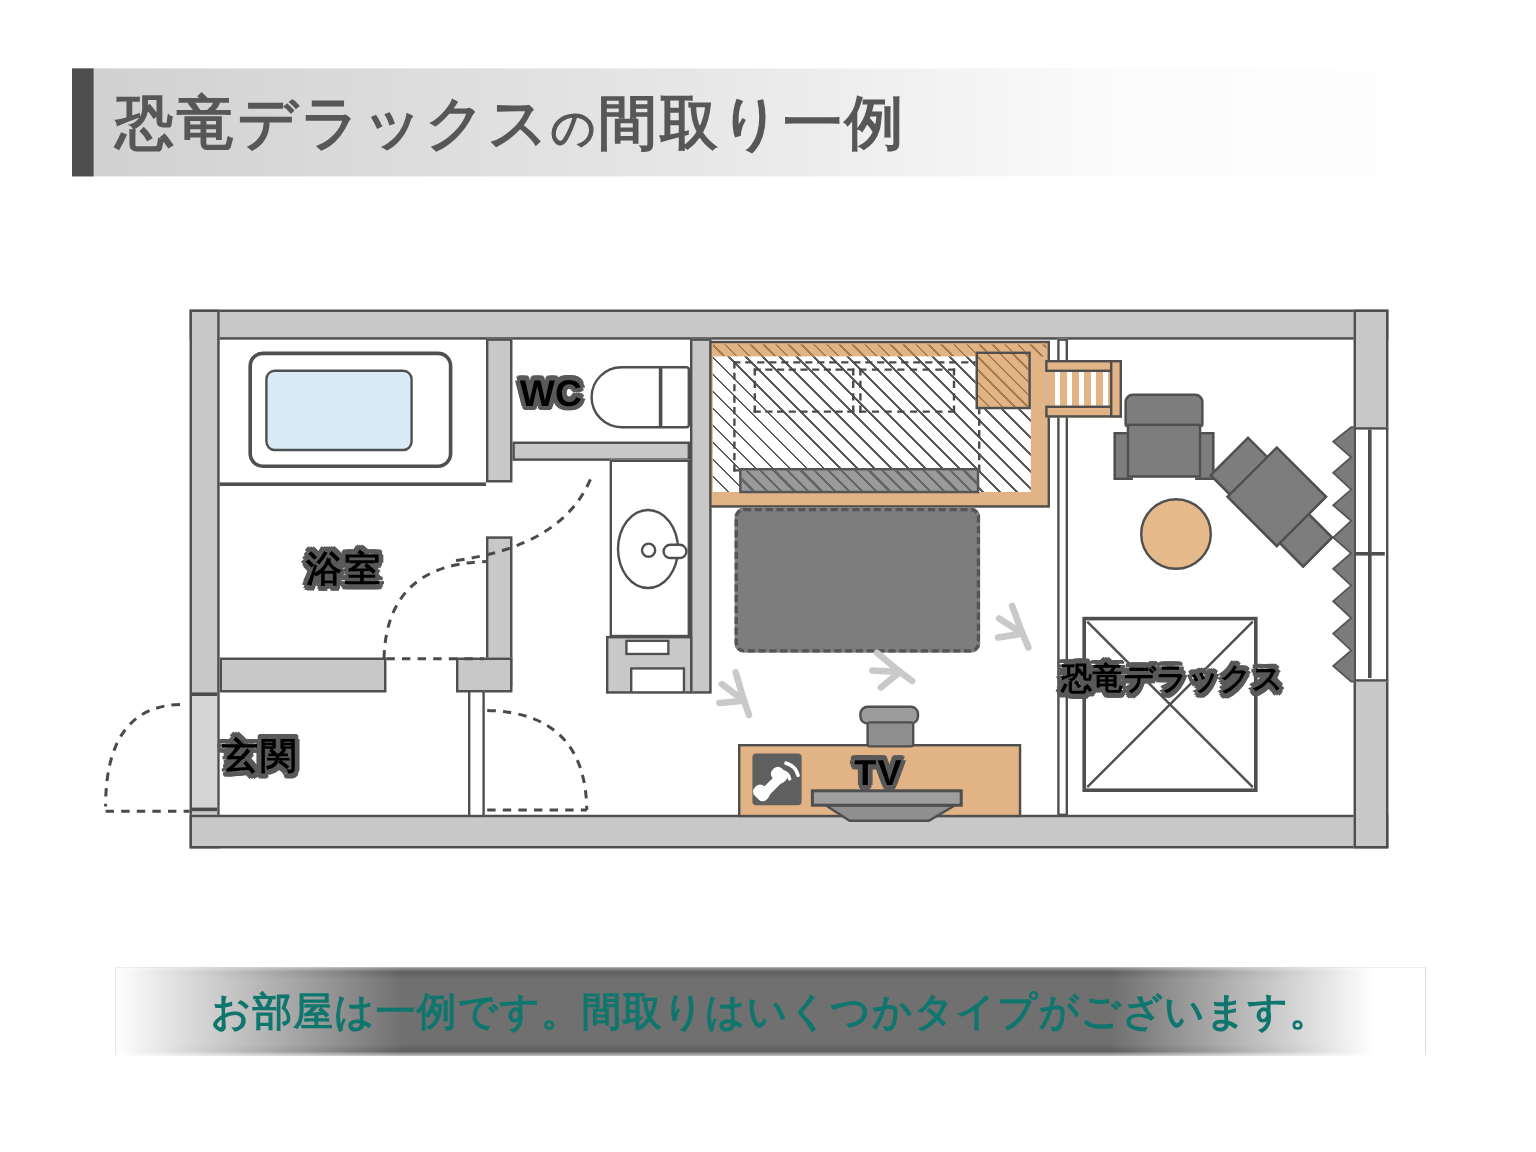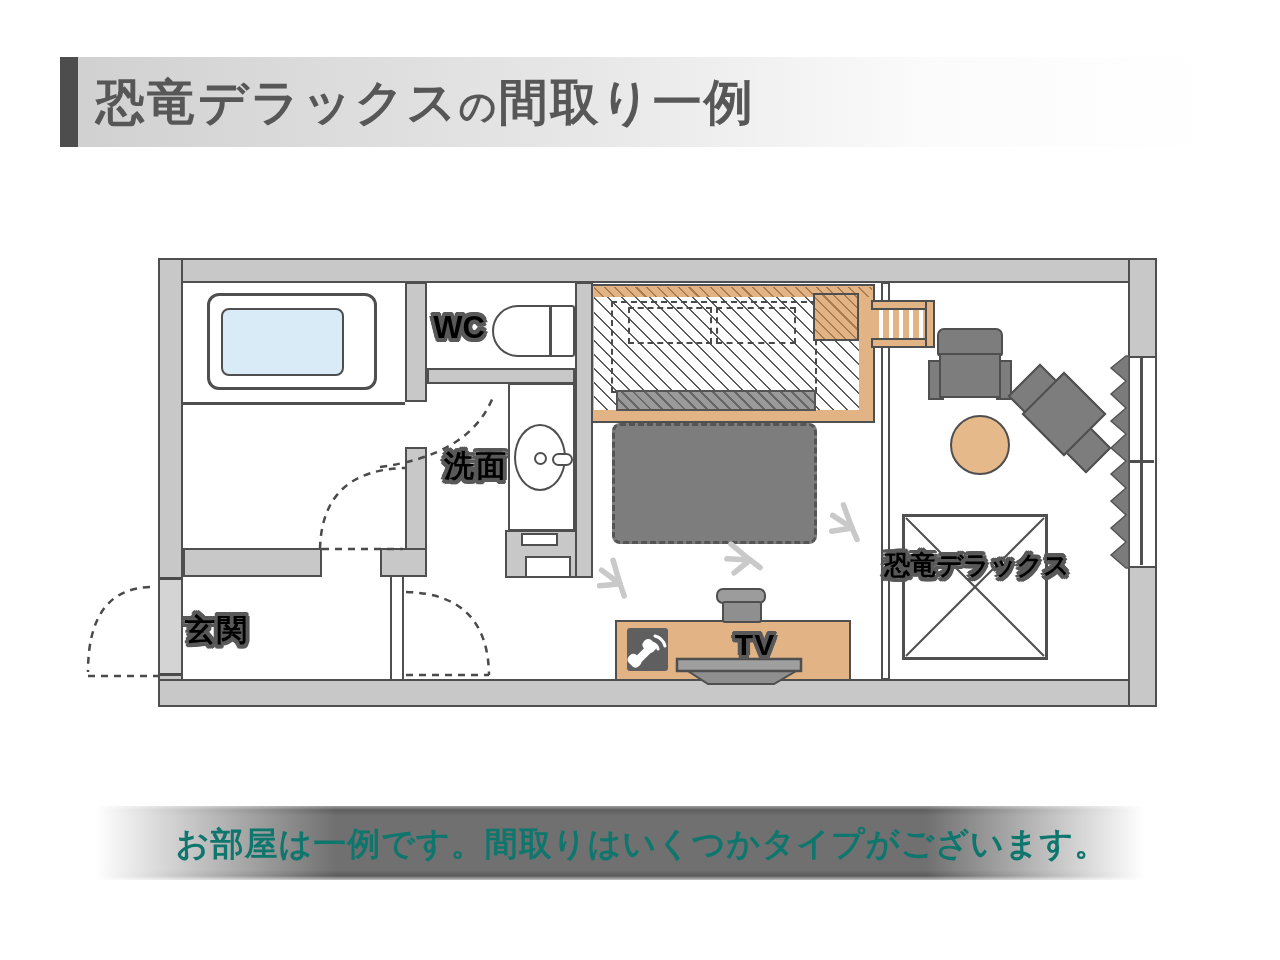--- a/index.html
+++ b/index.html
@@ -171,22 +171,22 @@
       </g>
       <g transform="translate(620,584) rotate(42)">
         <path d="M0,0 L-21,-13"></path>
           <path d="M0,0 L-23,2"></path>
           <path d="M0,0 L-14,15"></path>
           <path d="M2,1 L11,6"></path>
       </g>
     </g>
   </svg>
 
+  <div class="abs olabel" style="left:207px;top:454px;width:160px;font-size:30px">浴室</div>
   <div class="abs olabel" style="left:399px;top:310px;width:120px;font-size:31px;letter-spacing:0">WC</div>
-  <div class="abs olabel" style="left:396px;top:446px;width:160px;font-size:30px">洗面</div>
   <div class="abs olabel" style="left:137px;top:610px;width:160px;font-size:30px">玄関</div>
-  <div class="abs olabel" style="left:695px;top:628px;width:120px;font-size:30px;letter-spacing:1px">TV</div>
+  <div class="abs olabel" style="left:672px;top:628px;width:120px;font-size:30px;letter-spacing:1px">TV</div>
   <div class="abs olabel" style="left:877px;top:548px;width:200px;font-size:26px;letter-spacing:0">恐竜デラックス</div>
 
   <div class="abs footer-bar"></div>
   <div class="abs footer-text">お部屋は一例です。間取りはいくつかタイプがございます。</div>
 
 </div>
 
 </body></html>

